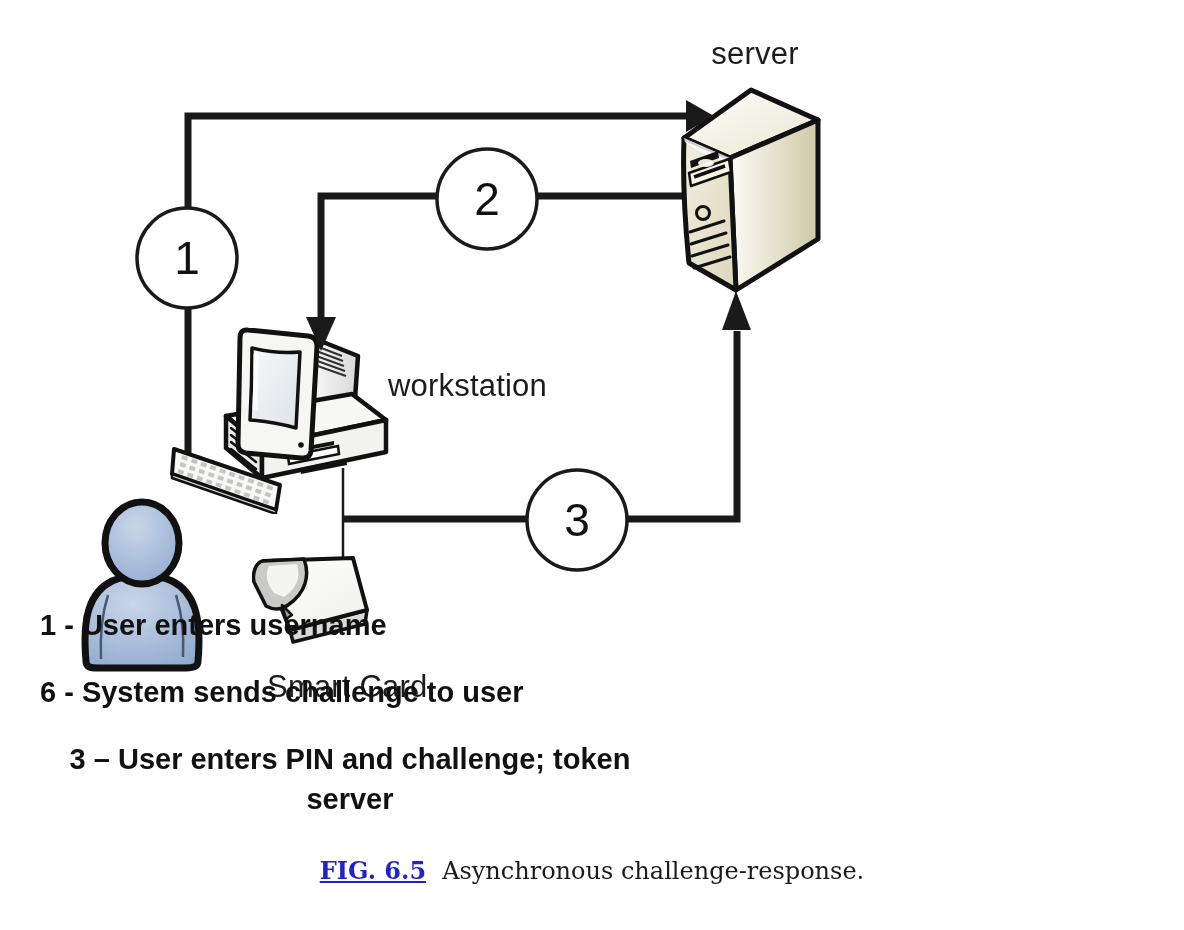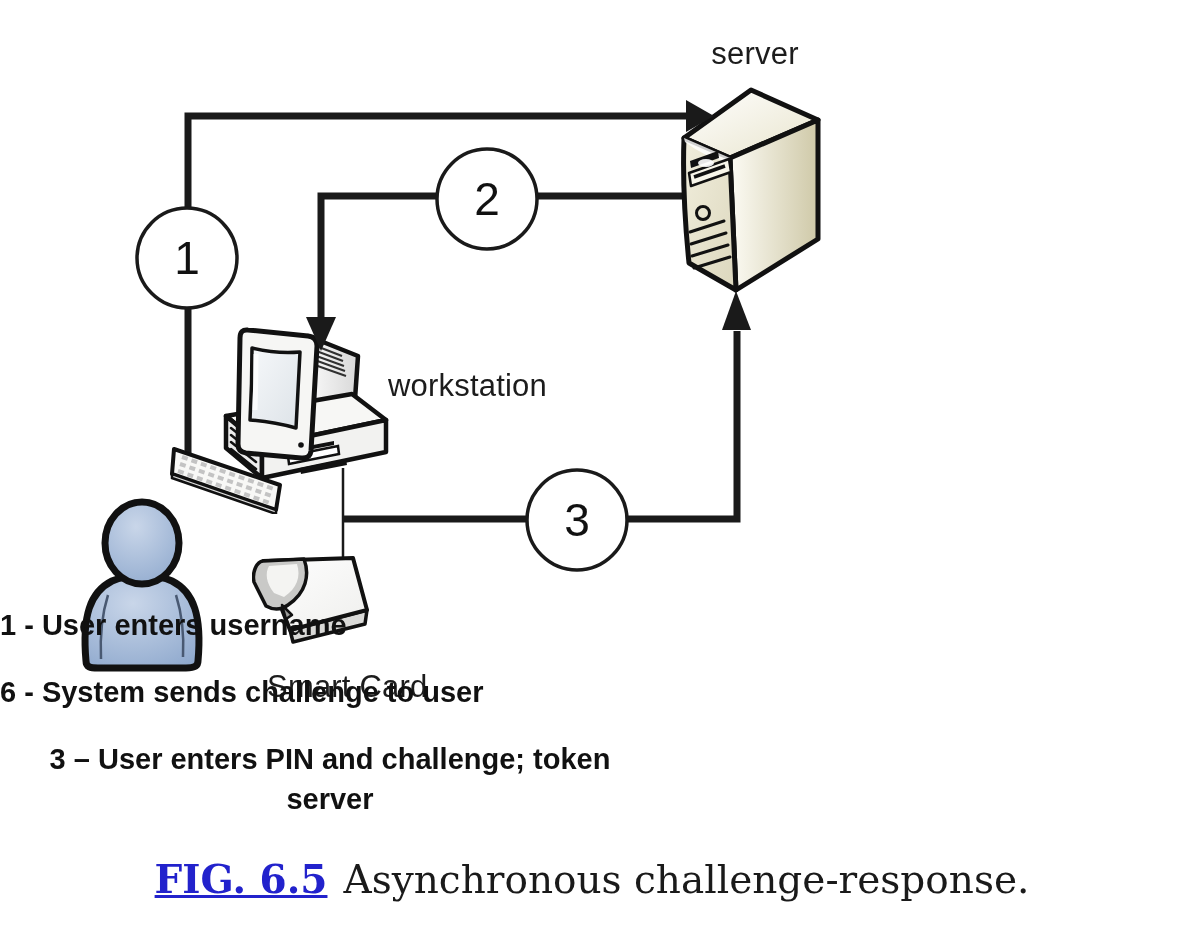--- a/index.html
+++ b/index.html
@@ -12,27 +12,27 @@
   .node-label{
     position:absolute;font-size:31px;letter-spacing:0.2px;color:#1c1c1c;white-space:nowrap;
   }
   .server-label-wrap{left:655px;top:36px;width:200px;text-align:center;}
   .workstation-label-wrap{left:388px;top:368px;}
   .smartcard-label-wrap{left:267px;top:669px;}
   .legend-item{
     position:absolute;left:0;width:660px;font-size:29px;font-weight:bold;
     line-height:40px;color:#111;
   }
-  .legend-line{white-space:nowrap;}
+  .legend-line{white-space:nowrap;margin-left:40px;}
   .li-1{top:605px;}
   .li-2{top:672px;}
   .li-3{top:739px;text-align:center;}
   .caption{
     position:absolute;left:0;top:856px;width:100%;text-align:center;
-    font-family:"DejaVu Serif","Liberation Serif",serif;font-size:39px;color:#1a1a1a;
+    font-family:"DejaVu Serif","Liberation Serif",serif;font-size:24px;color:#1a1a1a;
   }
   .caption .fig{
     color:#2222cc;font-weight:bold;text-decoration:underline;margin-right:16px;
   }
   .num{
     font-family:"Liberation Sans",sans-serif;font-size:46px;fill:#111;
   }
 </style>
 </head>
 <body>

